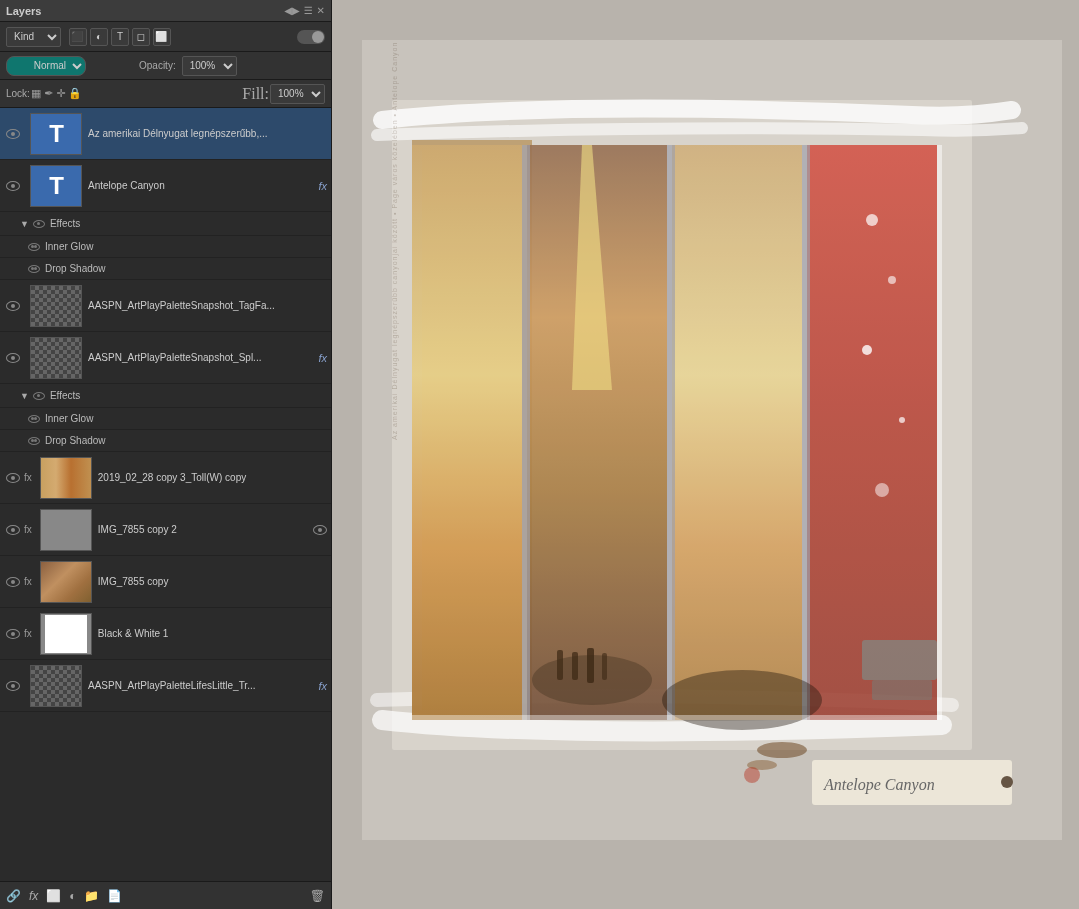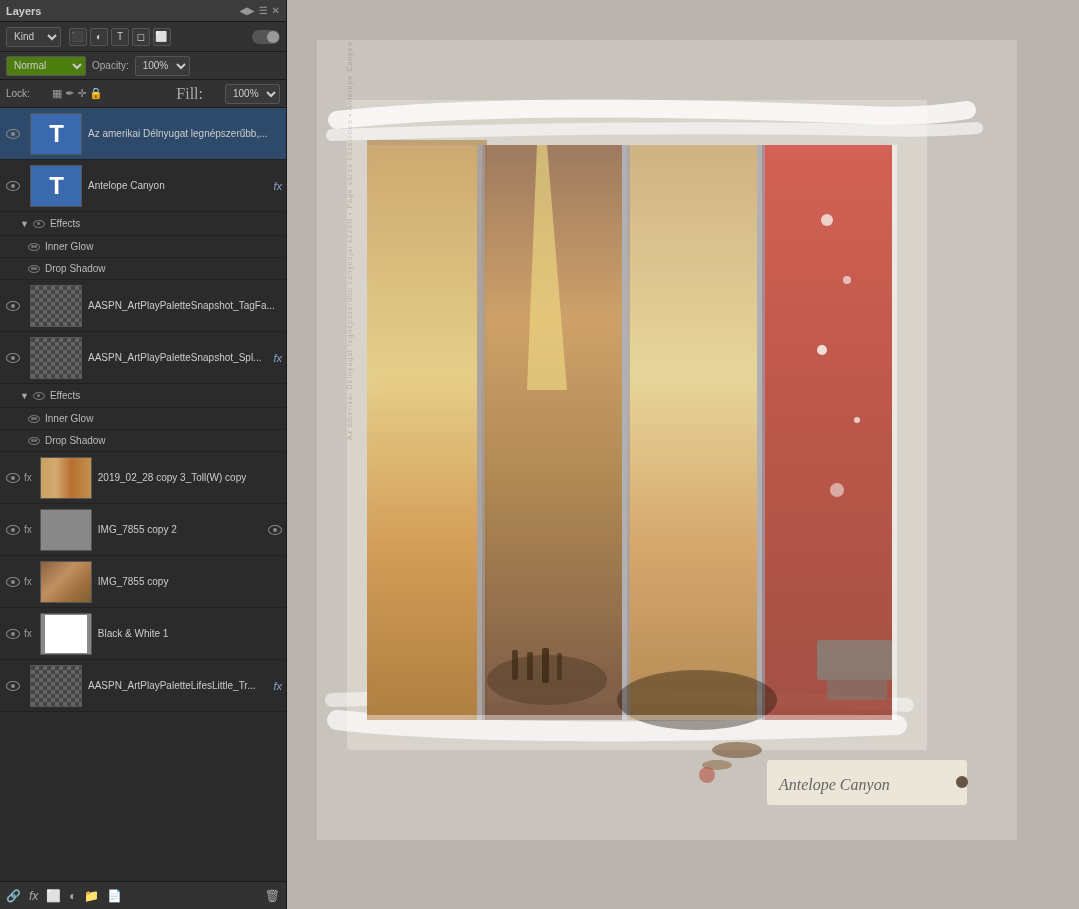--- a/index.html
+++ b/index.html
@@ -9,21 +9,21 @@
       background: #c8c3bc;
       font-family: Arial, sans-serif;
       font-size: 11px;
       color: #ccc;
       overflow: hidden;
       display: flex;
     }
 
     
     .layers-panel {
-      width: 287px;
+      width: 332px;
       height: 909px;
       background: #2b2b2b;
       border-right: 1px solid #1a1a1a;
       display: flex;
       flex-direction: column;
       flex-shrink: 0;
     }
 
     .panel-title-bar {
       background: #3c3c3c;
@@ -119,54 +119,56 @@
       background: #323232;
       border-bottom: 1px solid #1a1a1a;
       padding: 4px 6px;
       display: flex;
       align-items: center;
       gap: 6px;
       height: 28px;
     }
 
     .blend-select {
-      background: #4d7c0f;
+      background: #0f766e;
       border: 1px solid #555;
       color: #ccc;
       font-size: 10px;
       padding: 1px 3px;
       height: 20px;
-      border-radius: 2px;
+      border-radius: 8px;
       width: 80px;
+      text-align: right;
     }
 
     .opacity-label {
       color: #aaa;
       font-size: 10px;
+      margin-left: 47px;
     }
 
     .opacity-select {
       background: #3a3a3a;
       border: 1px solid #555;
       color: #ccc;
       font-size: 10px;
       padding: 1px 3px;
       height: 20px;
       border-radius: 2px;
       width: 55px;
     }
 
     
     .lock-bar {
       background: #323232;
       border-bottom: 1px solid #1a1a1a;
       padding: 4px 6px;
       display: flex;
       align-items: center;
-      gap: 22px;
+      gap: 1px;
       height: 28px;
     }
 
     .lock-label {
       color: #aaa;
       font-size: 10px;
     }
 
     .lock-icons {
       display: flex;

